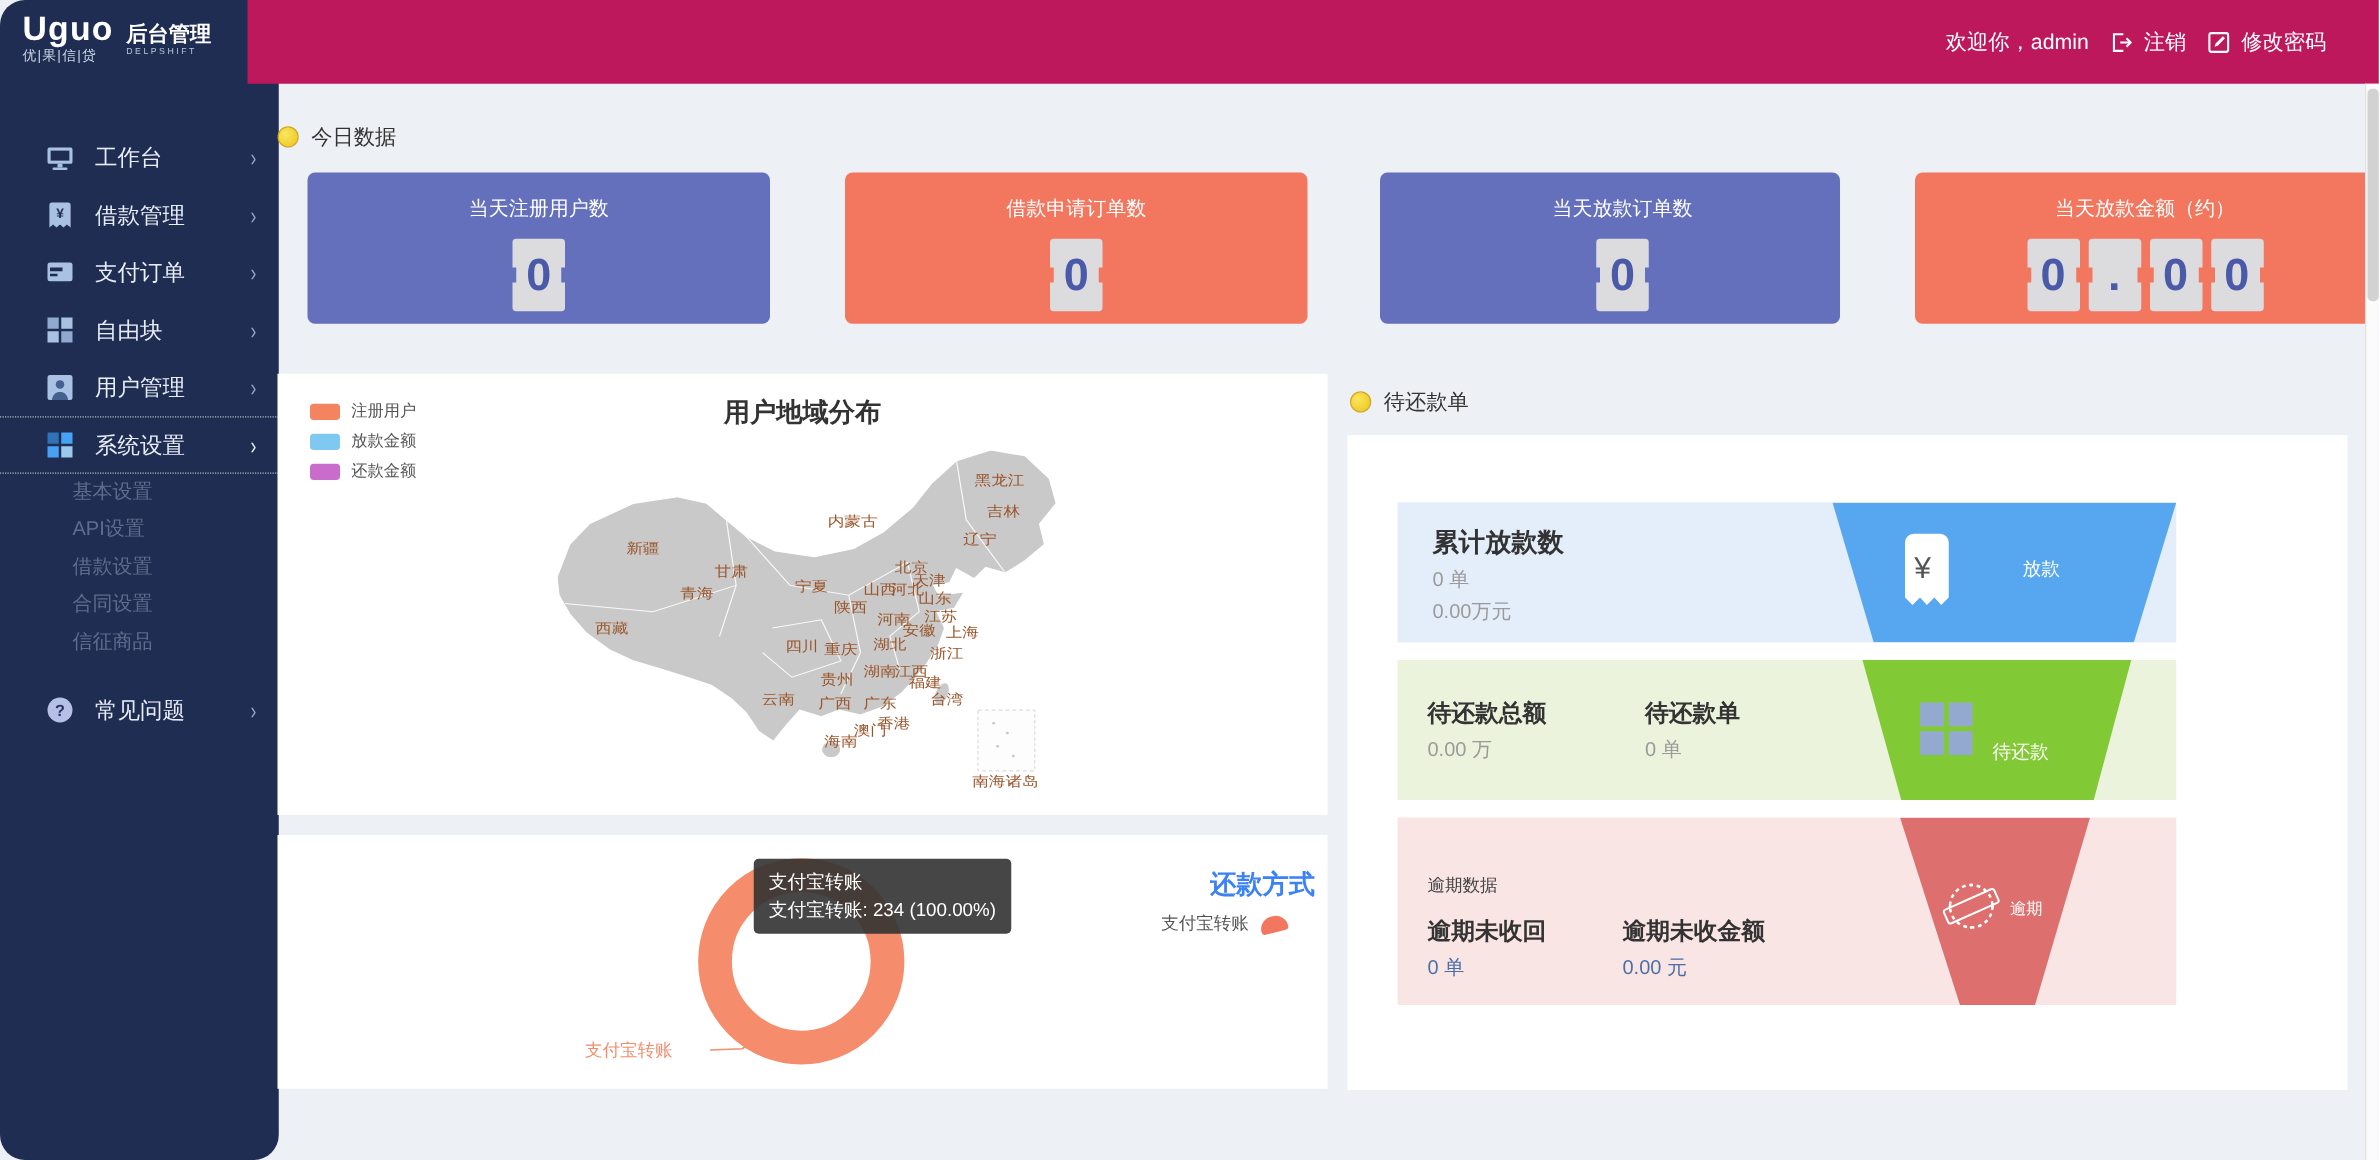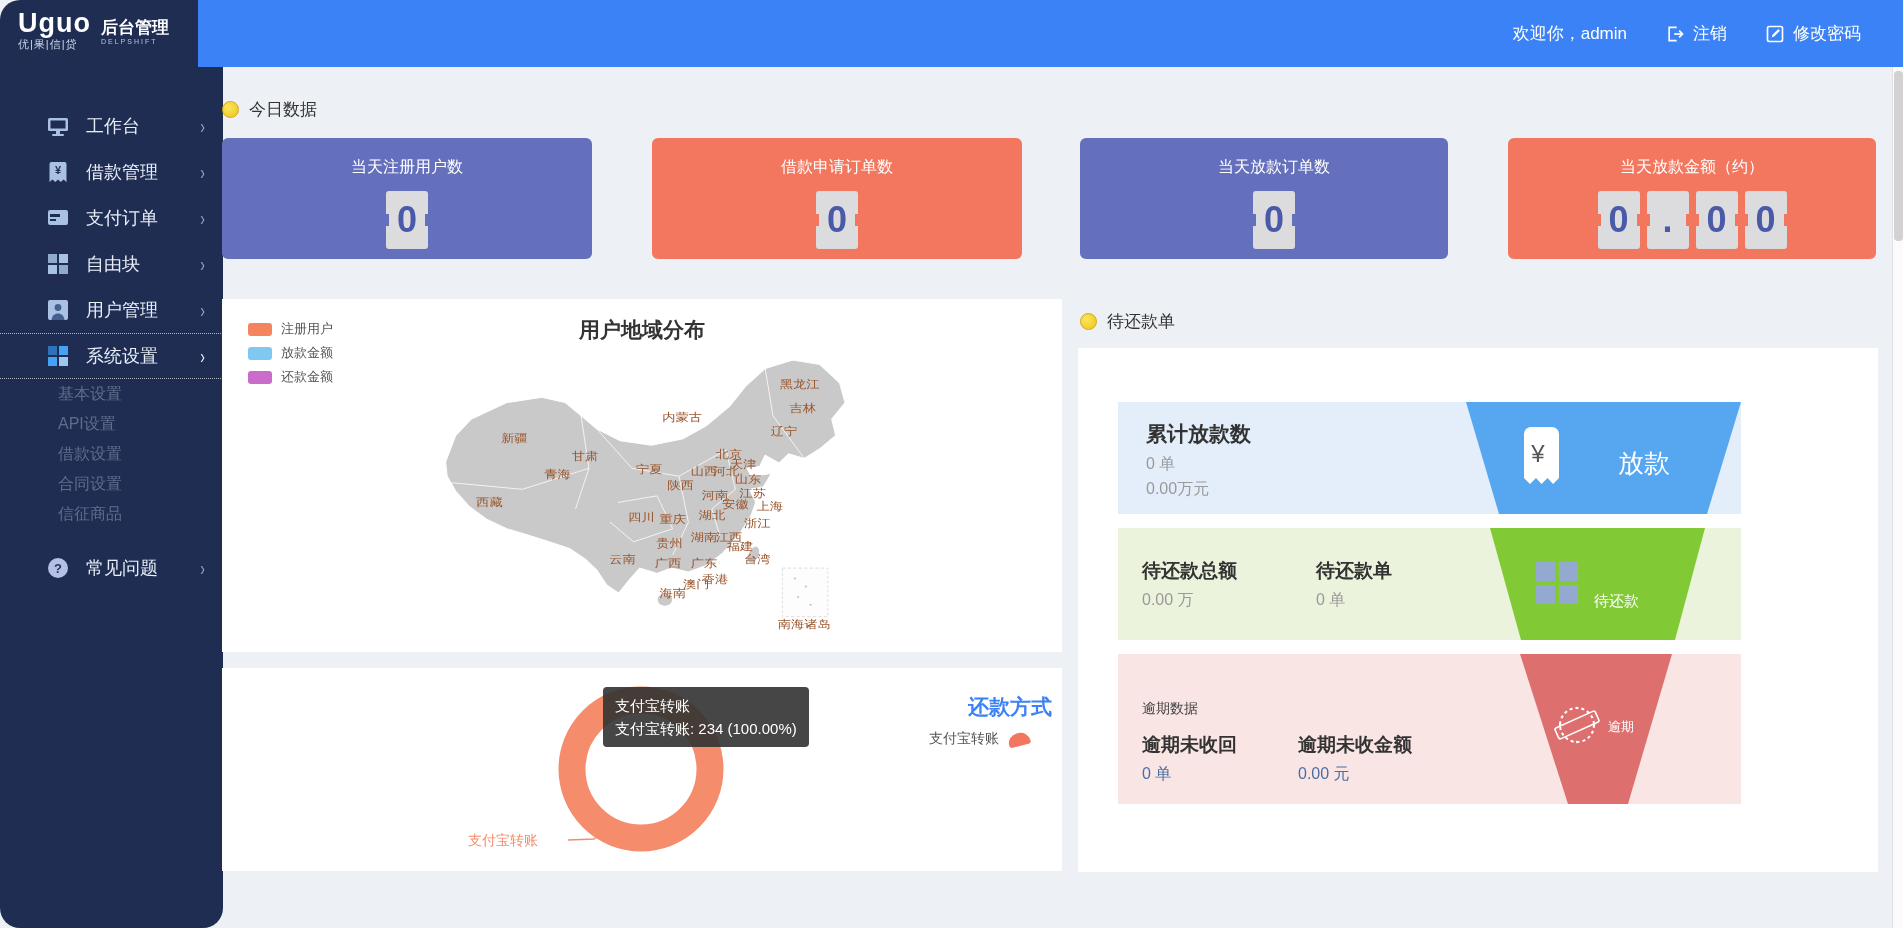--- a/index.html
+++ b/index.html
@@ -1,51 +1,51 @@
 <!DOCTYPE html>
 <html><head>
 <meta charset="utf-8">
 <style>
   * { margin:0; padding:0; box-sizing:border-box; }
   html,body { width:1903px; height:928px; overflow:hidden;
     font-family:"Liberation Sans","DejaVu Sans",sans-serif; background:#edf0f5; }
 
   
-  .topbar { position:absolute; left:198px; top:0; right:0; height:67px; background:#3b82f6;
-    display:flex; align-items:center; justify-content:flex-end; gap:38px; padding-right:42px;
+  .topbar { position:absolute; left:198px; top:0; right:0; height:67px; background:#be185d;
+    display:flex; align-items:center; justify-content:flex-end; gap:16px; padding-right:42px;
     color:#fff; font-size:17px; }
   .topbar .hbtn { display:flex; align-items:center; gap:8px; cursor:pointer; color:#fff; }
   .topbar svg { display:block; }
 
   
   .sidebar { position:absolute; left:0; top:0; width:223px; height:928px; background:#1f2d52; color:#dfe7f3;border-radius:20px; }
   .logo { height:67px; padding:10px 0 0 18px; }
   .logo-row { display:flex; align-items:flex-start; gap:10px; }
   .logo-main { font-size:27px; font-weight:bold; color:#fff; letter-spacing:1px; line-height:26px; }
   .logo-tag { font-size:11px; color:#cdd8ea; letter-spacing:1px; margin-top:1px;}
   .logo-title { font-size:17px; font-weight:bold; color:#fff; line-height:20px; margin-top:8px;}
   .logo-sub { font-size:7px; color:#b9c6dd; letter-spacing:2px; }
   .nav { position:absolute; top:103px; left:0; right:0; }
-  .nav-item { height:46px; display:flex; align-items:center; padding-left:46px; cursor:pointer;
+  .nav-item { height:46px; display:flex; align-items:center; padding-left:36px; cursor:pointer;
     font-size:18px; color:#e8eef8; position:relative; }
   .nav-item .nicon { width:24px; height:24px; margin-right:16px; flex:0 0 24px; }
   .nav-item .chev { position:absolute; right:18px; color:#93a3c4; font-size:14px; transform:scaleY(1.4); }
   .nav-item.active { border-top:1px dotted rgba(255,255,255,.65); border-bottom:1px dotted rgba(255,255,255,.65); }
   .nav-item.active .chev{ color:#e8eef8; }
   .submenu { }
   .sub-item { height:30px; line-height:30px; padding-left:58px; font-size:16px; color:#5f6c8d; cursor:pointer; }
   .faq { margin-top:16px; }
 
   
   .sec-title { position:absolute; display:flex; align-items:center; gap:10px; font-size:17px; color:#333; }
   .coin { width:17px; height:17px; border-radius:50%;
     background:radial-gradient(circle at 35% 35%, #fae65e, #f1ce2e 70%); border:1px solid #d2a81f; }
 
   
-  .stat-card { position:absolute; top:138px; height:121px; width:370px; border-radius:6px; text-align:center; }
+  .stat-card { position:absolute; top:138px; height:121px; width:370px; border-radius:6px; text-align:center;margin-left:24px; }
   .stat-card.purple { background:#6570bd; --cc:#6570bd; }
   .stat-card.salmon { background:#f3775f; --cc:#f3775f; }
   .stat-title { color:#fff; font-size:16px; padding-top:19px; }
   .digits { display:flex; justify-content:center; gap:7px; margin-top:13px; }
   .digit { position:relative; width:42px; height:58px; background:#dcdcde; border-radius:3px;
     color:#4a5aa8; font-size:36px; font-weight:bold; display:flex; align-items:center; justify-content:center; }
   .digit::before,.digit::after{ content:""; position:absolute; top:50%; margin-top:-6px; width:5px; height:12px; background:var(--cc); }
   .digit::before{ left:-2px; } .digit::after{ right:-2px; }
 
   
@@ -339,21 +339,21 @@
     <svg class="fshape" width="623" height="112" viewBox="0 0 623 112">
       <polygon points="348,0 623,0 589,112 381,112" fill="#57a7f0"></polygon>
     </svg>
     <div class="f-title" style="left:28px; top:18px;">累计放款数</div>
     <div class="f-gray" style="left:28px; top:52px;">0 单</div>
     <div class="f-gray" style="left:28px; top:77px;">0.00万元</div>
     <svg class="ficon" style="left:398px; top:24px;" width="44" height="62" viewBox="0 0 44 62">
       <path d="M8,1 h28 a7,7 0 0 1 7,7 v44 l-6,6 -5.5,-6 -6,6 -5.5,-6 -6,6 -6,-6 V8 a7,7 0 0 1 7,-7 z" fill="#fff"></path>
       <text x="22" y="36" font-size="24" fill="#555" text-anchor="middle">¥</text>
     </svg>
-    <div class="f-label" style="left:500px; top:44px; font-size:26px;">放款</div>
+    <div class="f-label" style="left:500px; top:44px; font-size:15px;">放款</div>
   </div>
 
   <div class="fcard" id="fcard2">
     <svg class="fshape" width="623" height="112" viewBox="0 0 623 112">
       <polygon points="372,0 587,0 557,112 403,112" fill="#82ca35"></polygon>
     </svg>
     <div class="f-title" style="left:24px; top:30px; font-size:19px;">待还款总额</div>
     <div class="f-gray" style="left:24px; top:62px;">0.00 万</div>
     <div class="f-title" style="left:198px; top:30px; font-size:19px;">待还款单</div>
     <div class="f-gray" style="left:198px; top:62px;">0 单</div>

